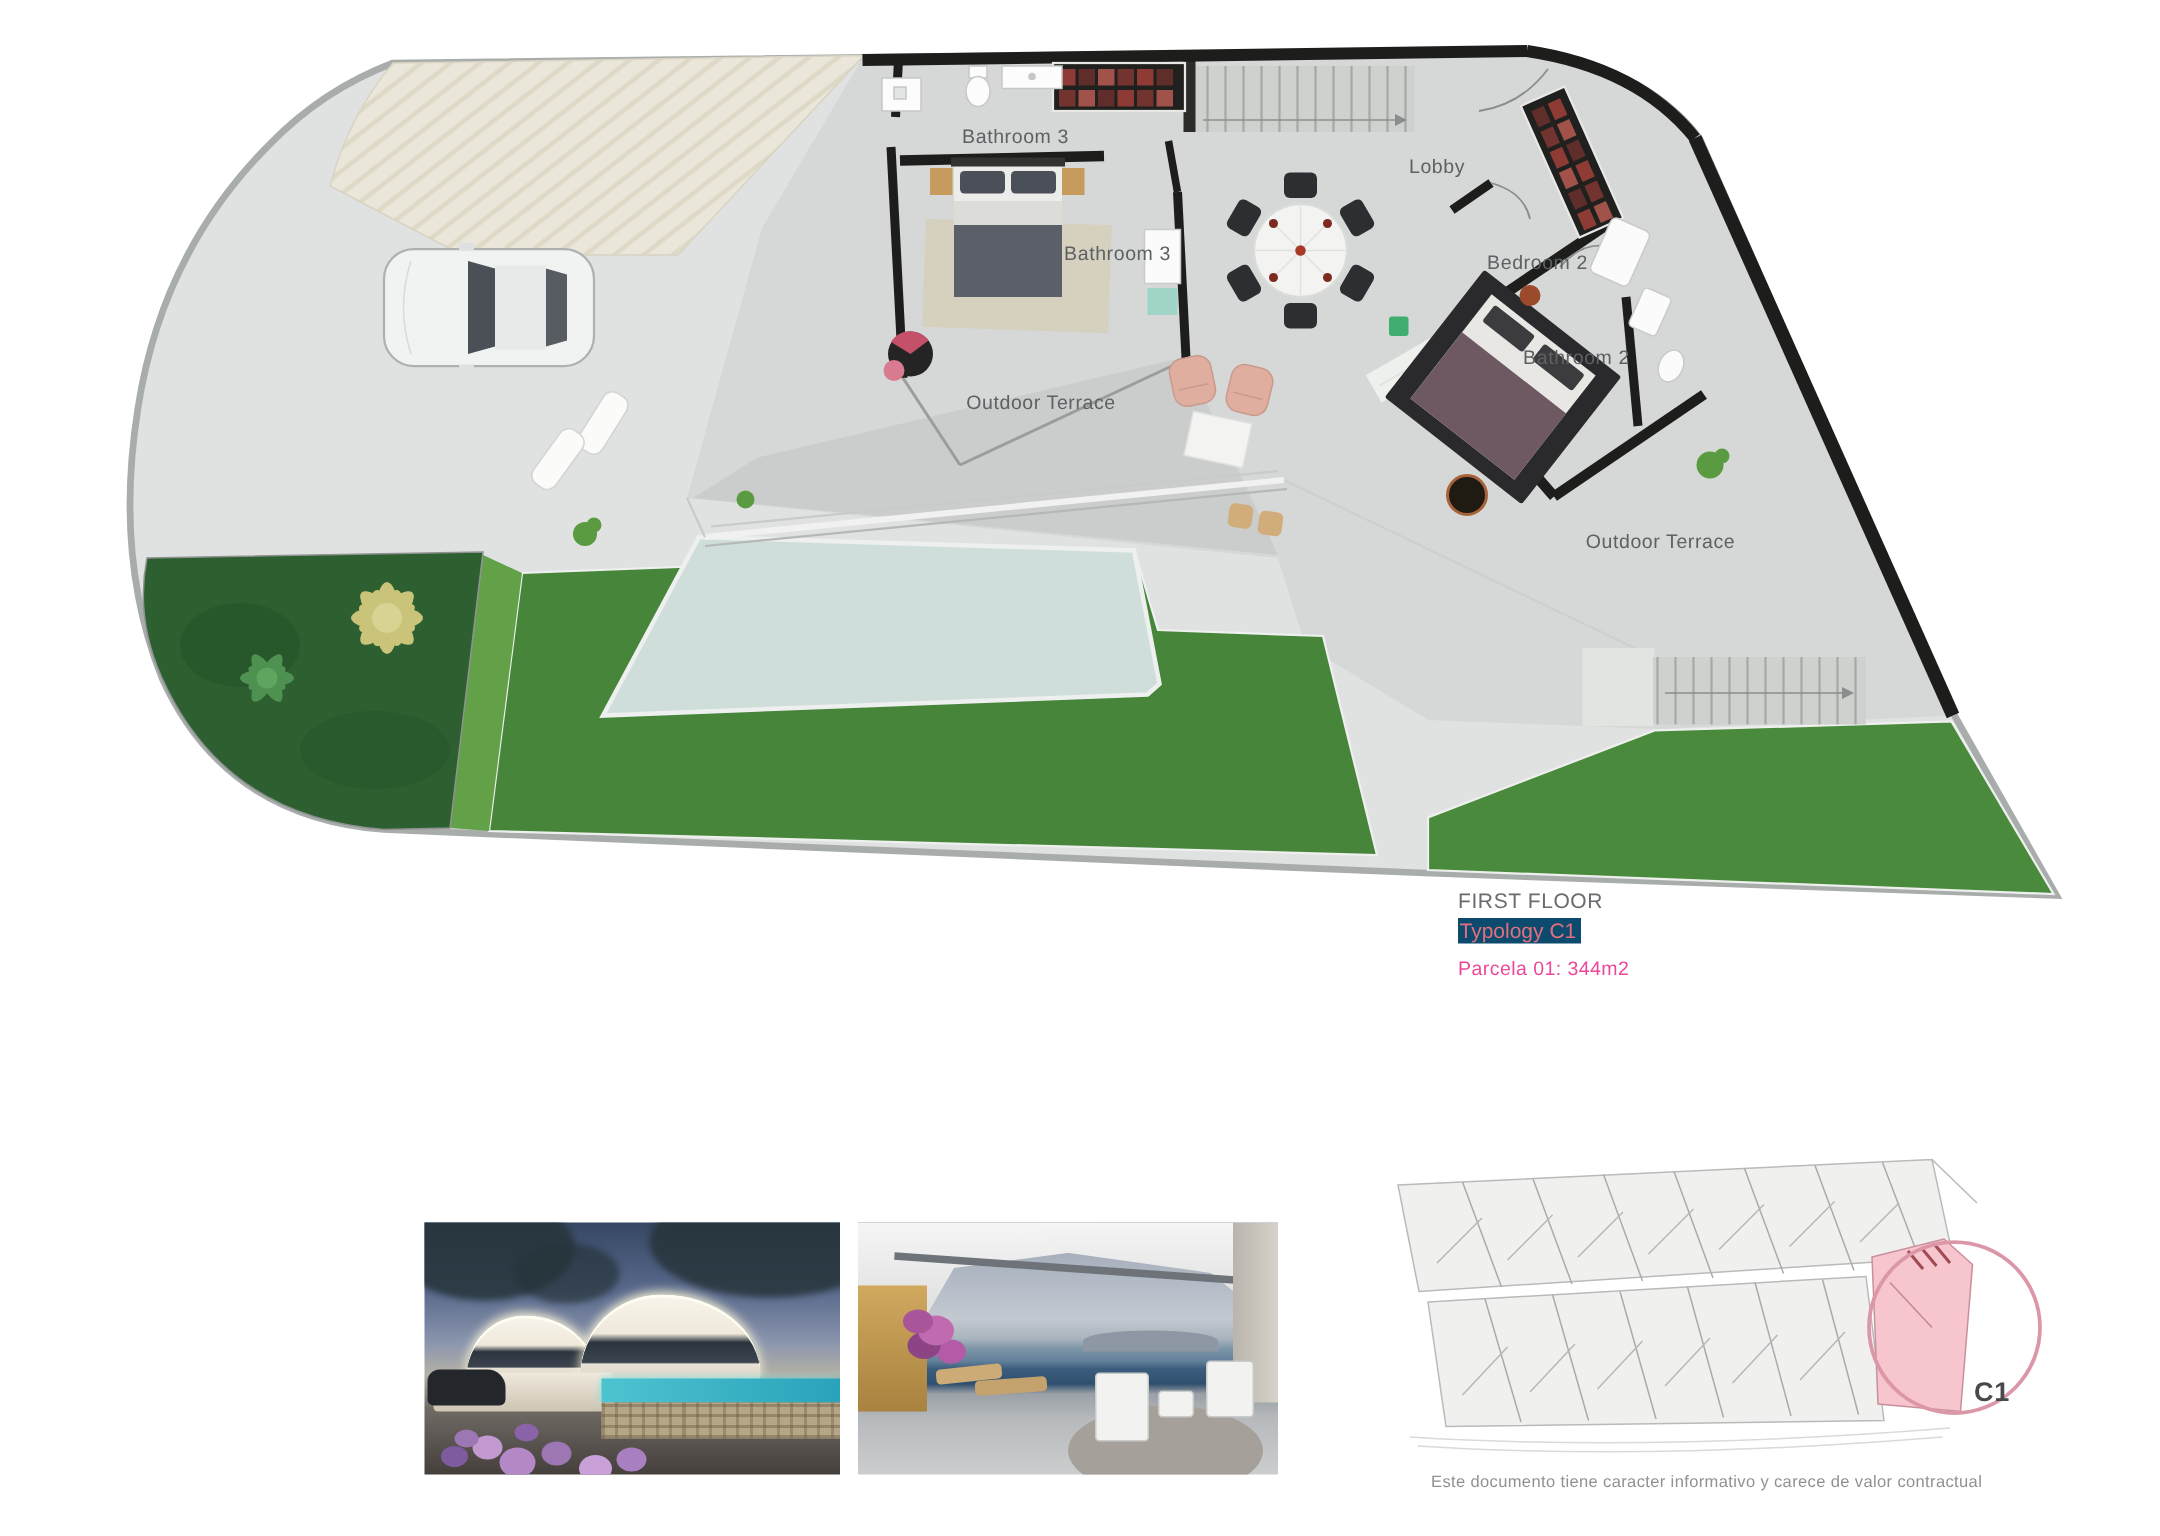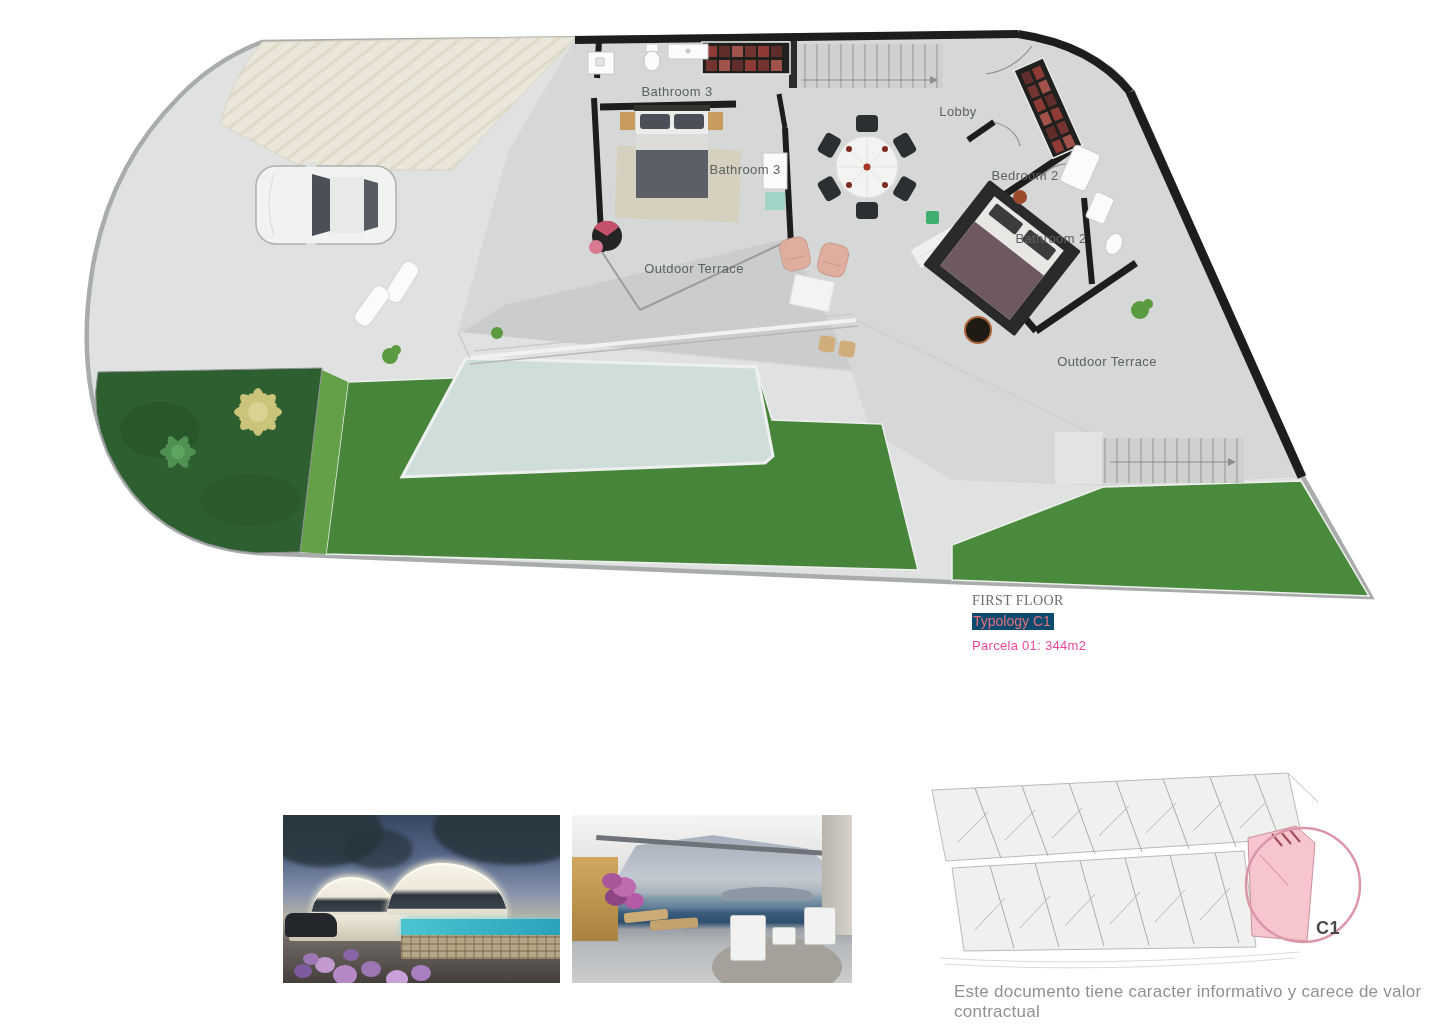--- a/index.html
+++ b/index.html
@@ -2,27 +2,27 @@
 <html><head>
 <meta charset="utf-8">
 <style>
   html,body{margin:0;padding:0;background:#ffffff;}
   body{width:1440px;height:1024px;position:relative;overflow:hidden;
        font-family:"Liberation Sans", sans-serif;}
   .abs{position:absolute;}
   .room-label{position:absolute;transform:translate(-50%,-50%);
       font-size:13px;letter-spacing:.4px;color:#5e6163;white-space:nowrap;}
   #info-block{position:absolute;left:972px;top:592px;line-height:1.25;}
-  .floor-title{font-size:14px;color:#6a6c6f;letter-spacing:.4px;font-family:Liberation Serif, serif;}
+  .floor-title{font-size:14px;color:#6a6c6f;letter-spacing:.4px;}
   .typology{margin-top:1px;}
   .typology span{font-size:14px;color:#e1707e;background:#0c4a6e;padding:0 3px 1px 1px;}
   .parcel{margin-top:7px;font-size:13px;color:#ec4899;letter-spacing:.3px;}
   .site-unit-label{position:absolute;left:1316px;top:918px;font-size:18px;
       font-weight:bold;color:#47494b;letter-spacing:.5px;}
-  .disclaimer{position:absolute;left:954px;top:982px;font-size:17px;
+  .disclaimer{position:absolute;left:954px;top:982px;font-size:11px;
       color:#8f9192;letter-spacing:.25px;}
   .photo{position:absolute;top:815px;height:168px;overflow:hidden;}
   .photo *{position:absolute;}
   #photo1{left:283px;width:277px;
      background:linear-gradient(180deg,#364663 0%,#57678a 26%,#8b96ae 48%,
         #b3b0a5 60%,#6f6a64 74%,#453f3c 100%);}
   #photo2{left:572px;width:280px;
      background:linear-gradient(180deg,#99a3b3 0%,#c3c9d1 38%,#a9b4bd 46%,
         #7e96a8 50%,#62809a 55%,#3c5d7d 58%,#2f4f6e 64%,#9aa0a6 68%,
         #b7babd 78%,#cbcdce 100%);}

